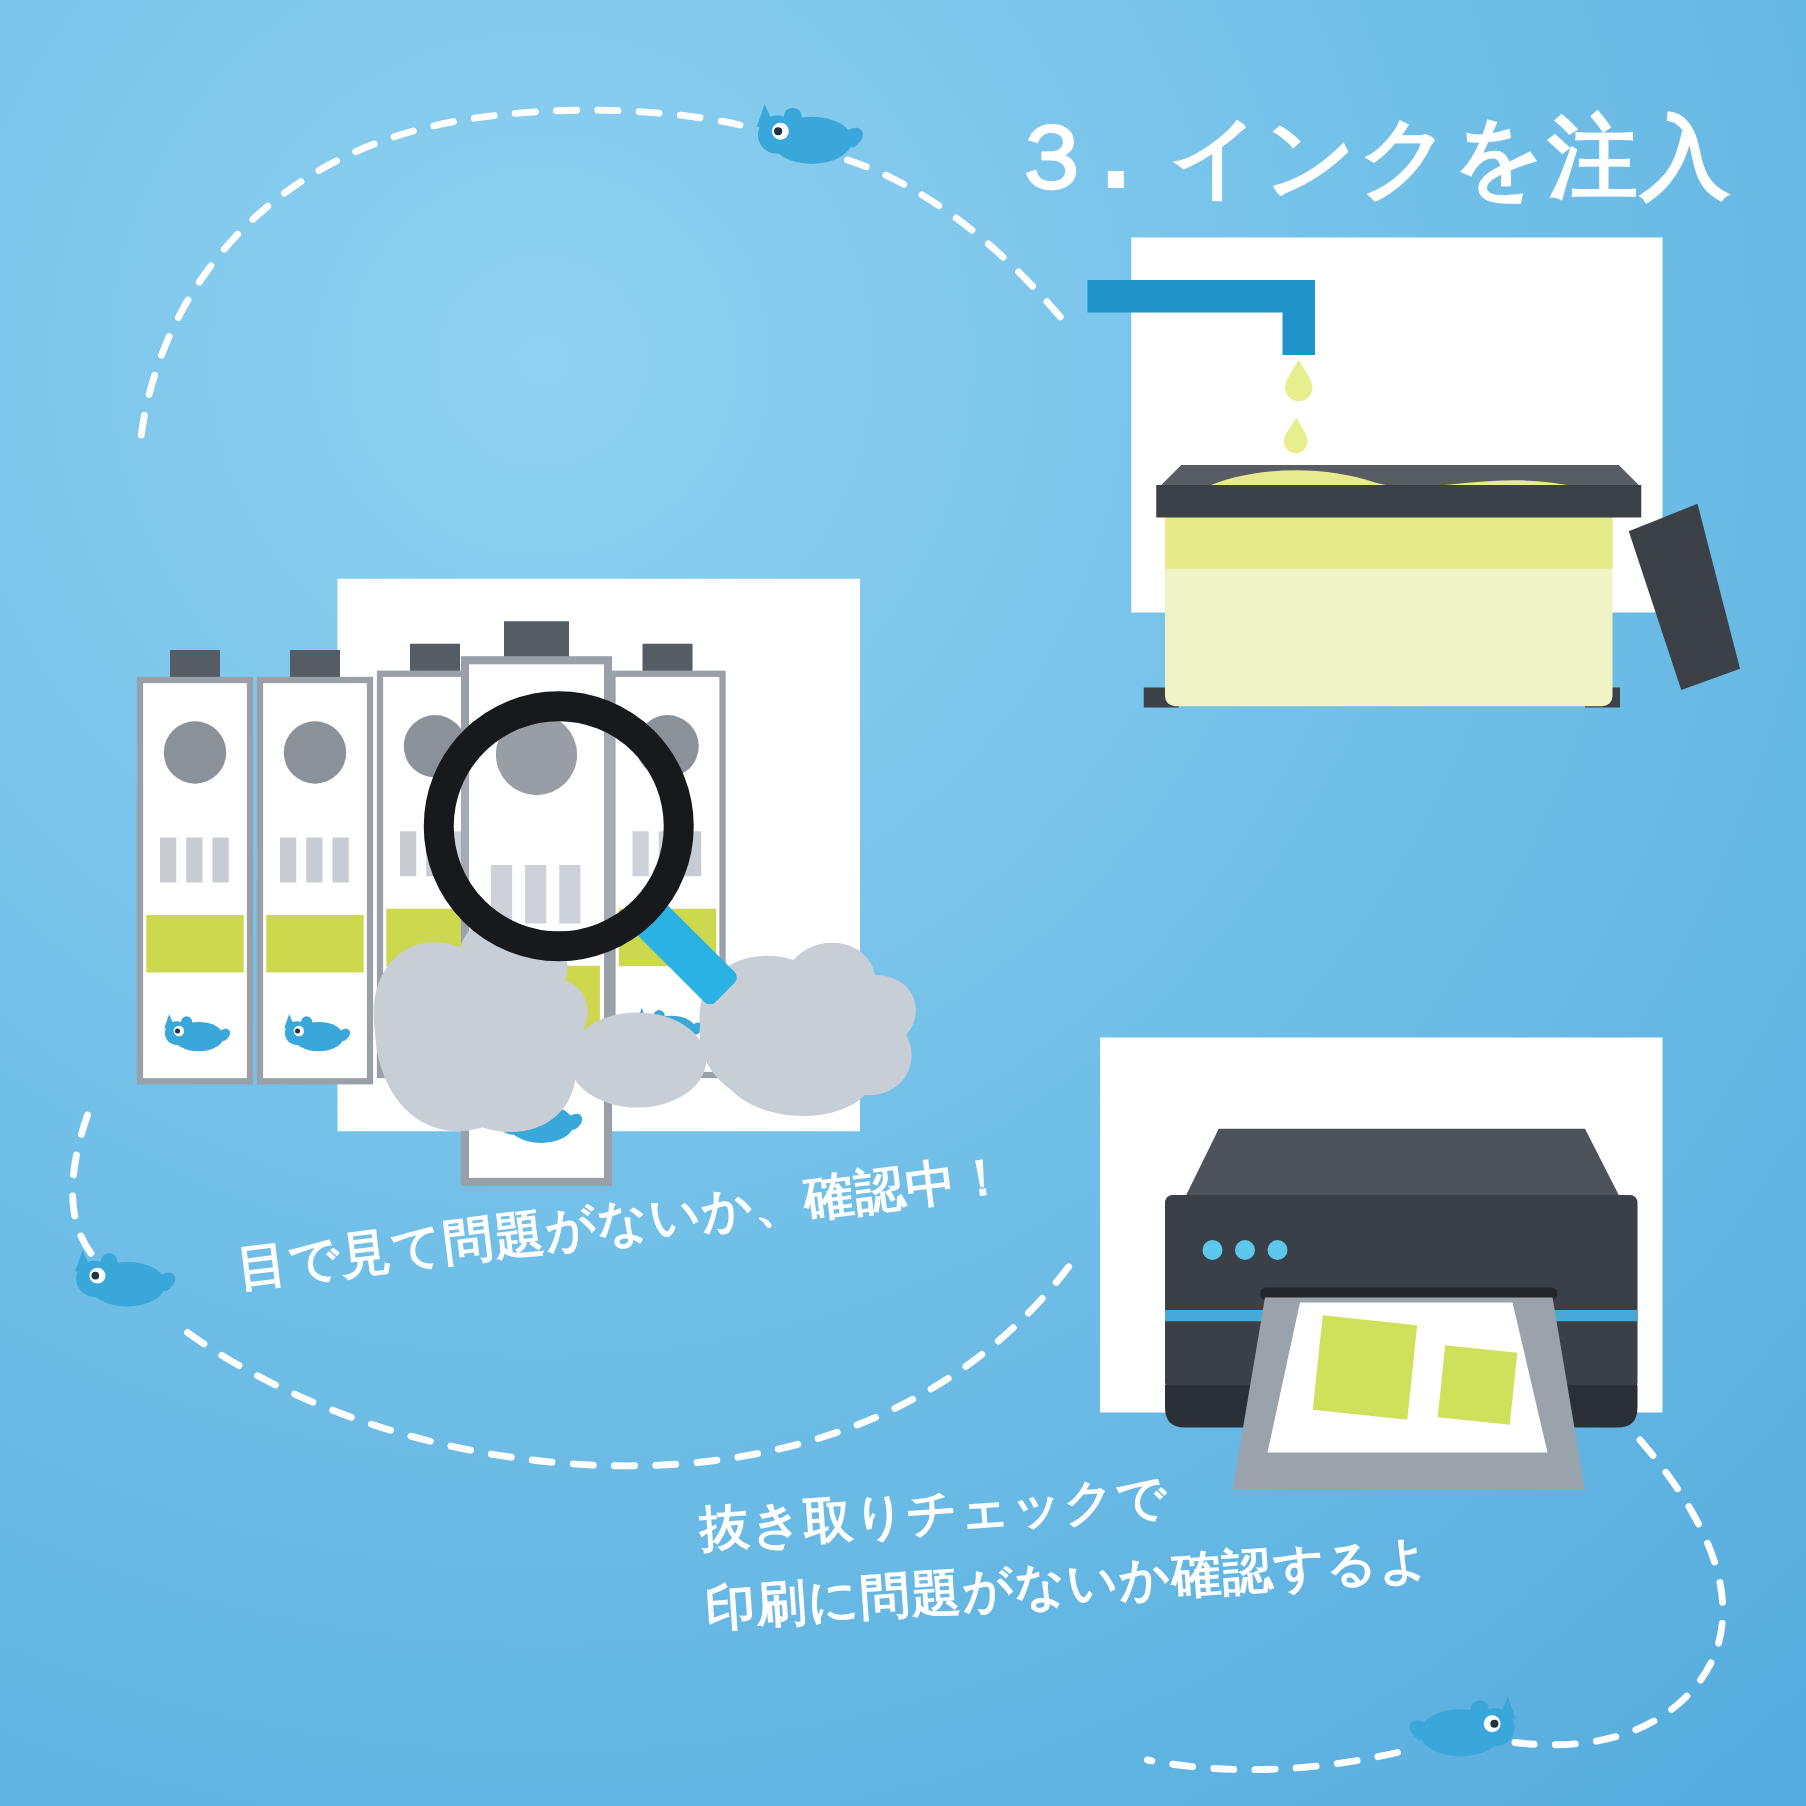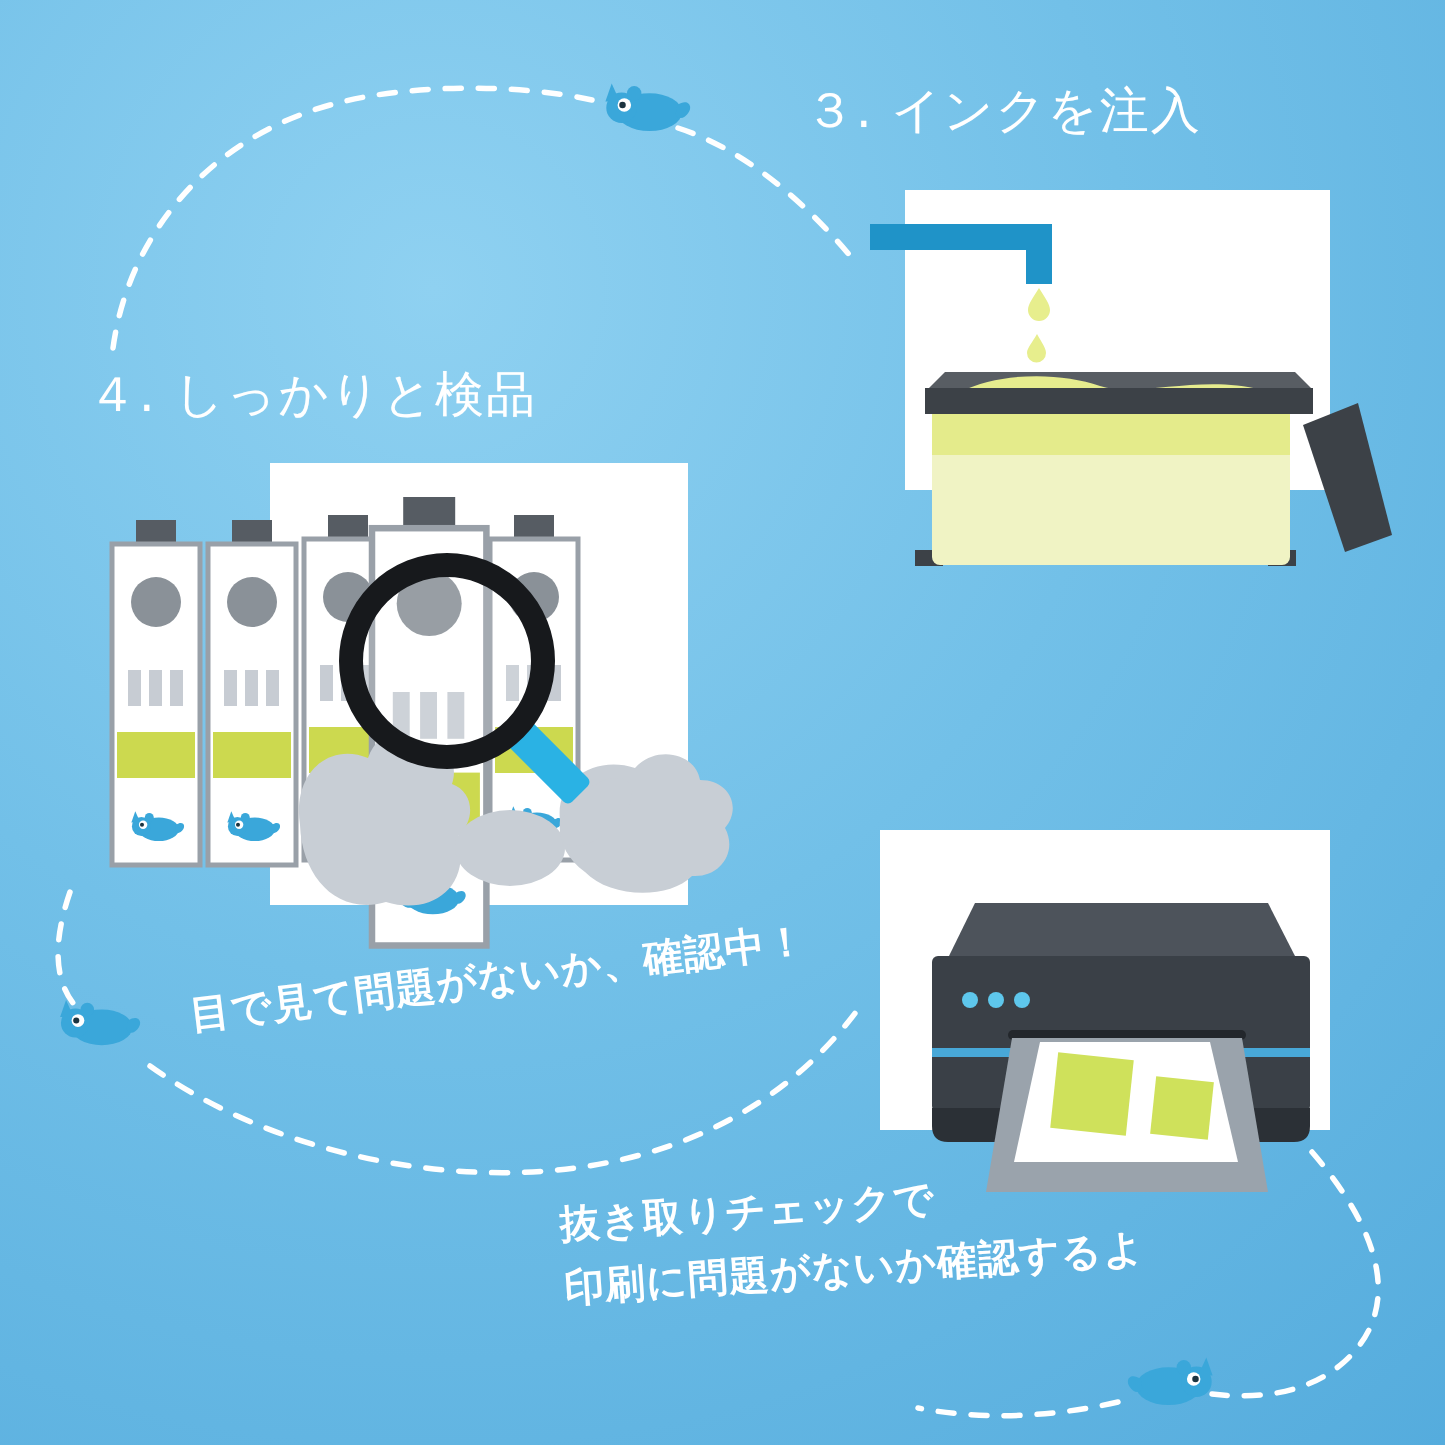--- a/index.html
+++ b/index.html
@@ -7,22 +7,22 @@
     position:relative;
     width:1445px;height:1445px;
     overflow:hidden;
     background:radial-gradient(circle at 30% 20%, #8fd1f1 0%, #72c0e8 45%, #55acdd 100%);
     font-family:"DejaVu Sans", sans-serif;
   }
   .illus-layer{position:absolute;left:0;top:0;width:1445px;height:1445px;}
   .title{
     position:absolute;
     color:#ffffff;
-    font-weight:normal;
-    font-size:49px;
+    font-weight:bold;
+    font-size:72px;
     letter-spacing:2px;
     white-space:nowrap;
     text-shadow:0 0 1px rgba(255,255,255,.4);
   }
   .caption{
     position:absolute;
     color:#ffffff;
     font-weight:bold;
     font-size:40px;
     letter-spacing:1px;
@@ -136,21 +136,20 @@
         <rect x="1008" y="1030" width="238" height="10" rx="5" fill="#23272c"></rect>
         <polygon points="1012,1038 1242,1038 1268,1192 986,1192" fill="#9aa3ac"></polygon>
         <polygon points="1040,1042 1210,1042 1238,1162 1014,1162" fill="#ffffff"></polygon>
         <rect x="-38" y="-38" width="76" height="76" fill="#cfe15b" transform="translate(1092,1094) rotate(6)"></rect>
         <rect x="-29" y="-29" width="58" height="58" fill="#cfe15b" transform="translate(1182,1108) rotate(6)"></rect>
       </g>
     </g>
   </svg>
 
   <div class="title title-step3">３. インクを注入</div>
-  <div class="title title-step4">４. しっかりと検品</div>
 
   <div class="caption caption-step4">目で見て問題がないか、確認中！</div>
 
   <div class="caption caption-step5">
     <div>抜き取りチェックで</div>
     <div>印刷に問題がないか確認するよ</div>
   </div>
 
 </div>
 

